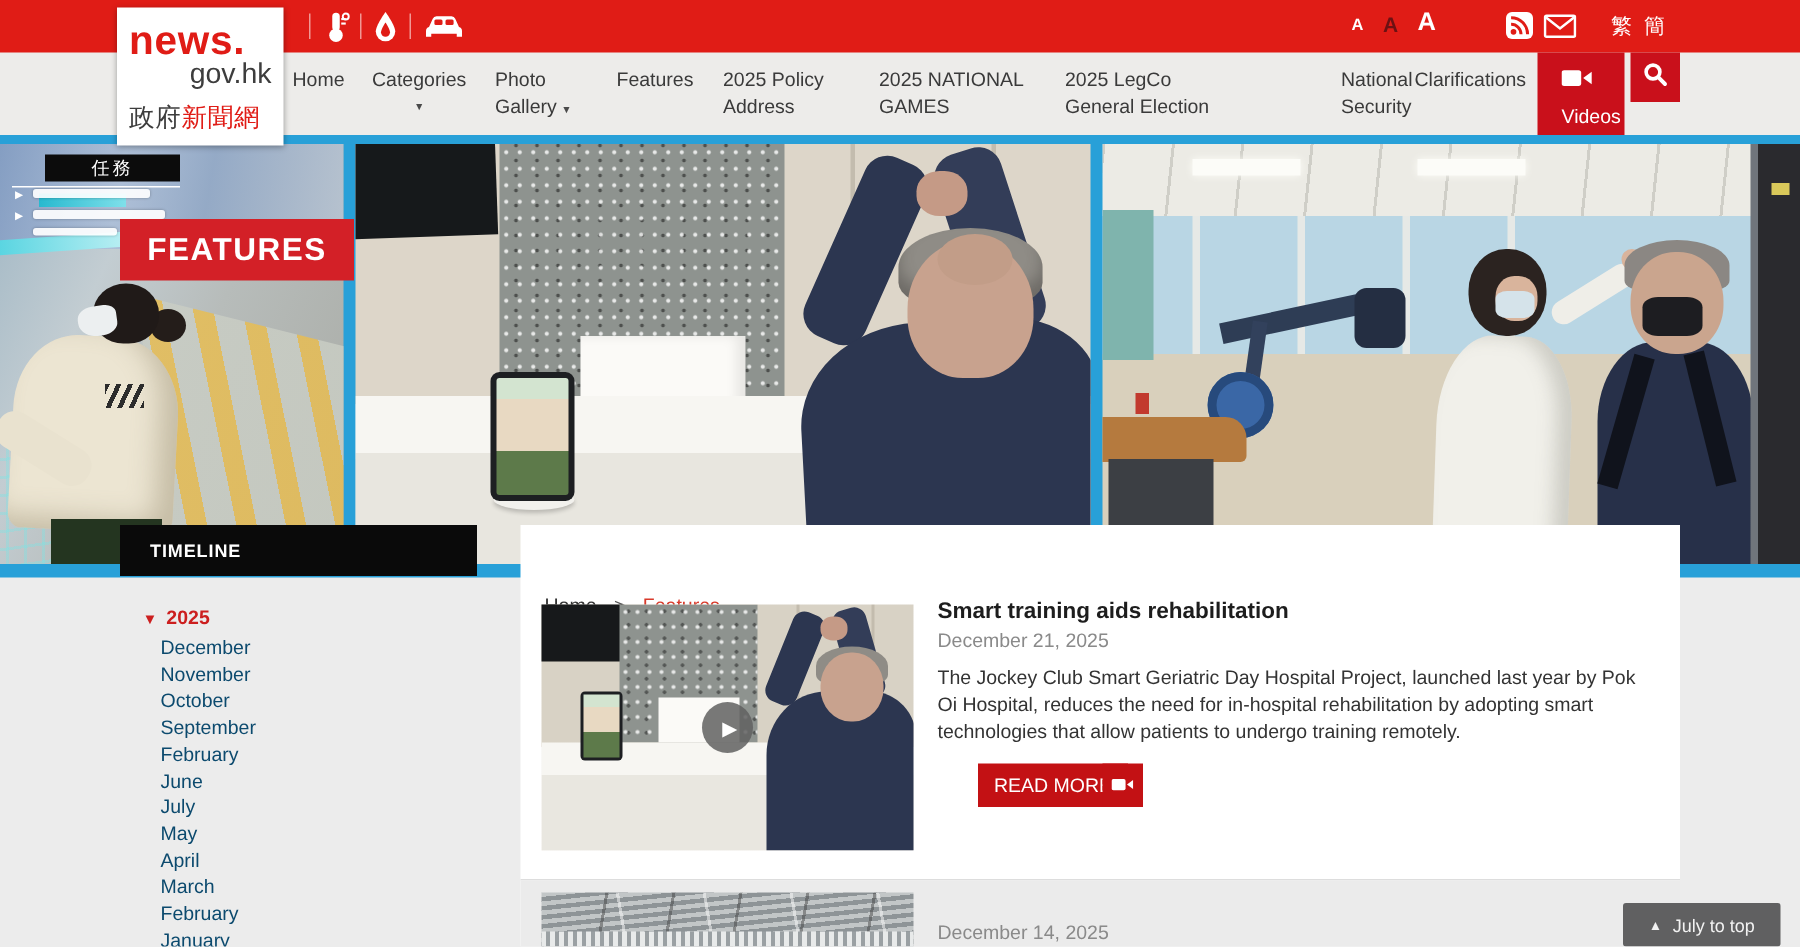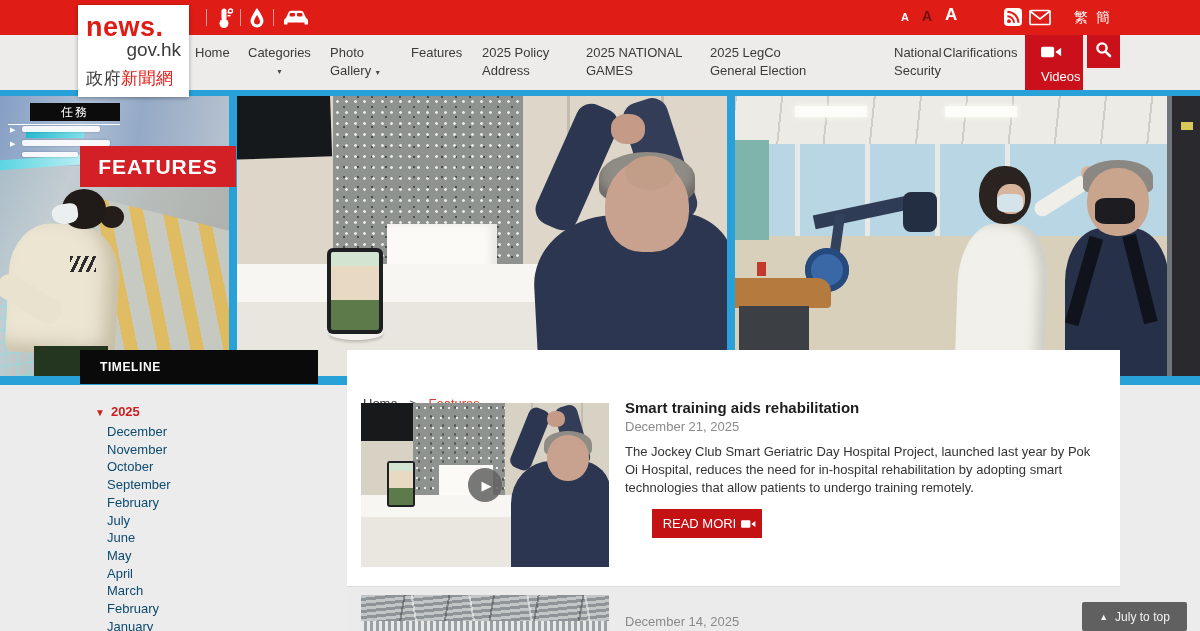--- a/index.html
+++ b/index.html
@@ -416,22 +416,22 @@
 <div class="tl-list abs">
   <div class="tl-year">
     <span class="arr">▼</span><span>2025</span>
   </div>
   <ul class="tl-months">
     <li>December</li>
     <li>November</li>
     <li>October</li>
     <li>September</li>
     <li>February</li>
+    <li>June</li>
     <li>July</li>
-    <li>June</li>
     <li>May</li>
     <li>April</li>
     <li>March</li>
     <li>February</li>
     <li>January</li>
   </ul>
 </div>
 
 <div class="panel abs">
 

